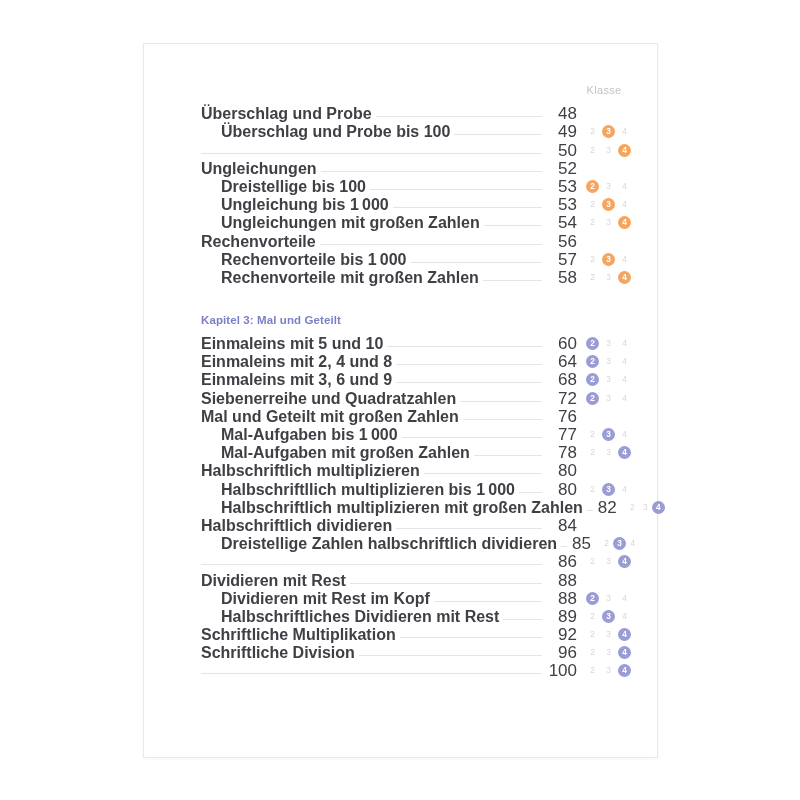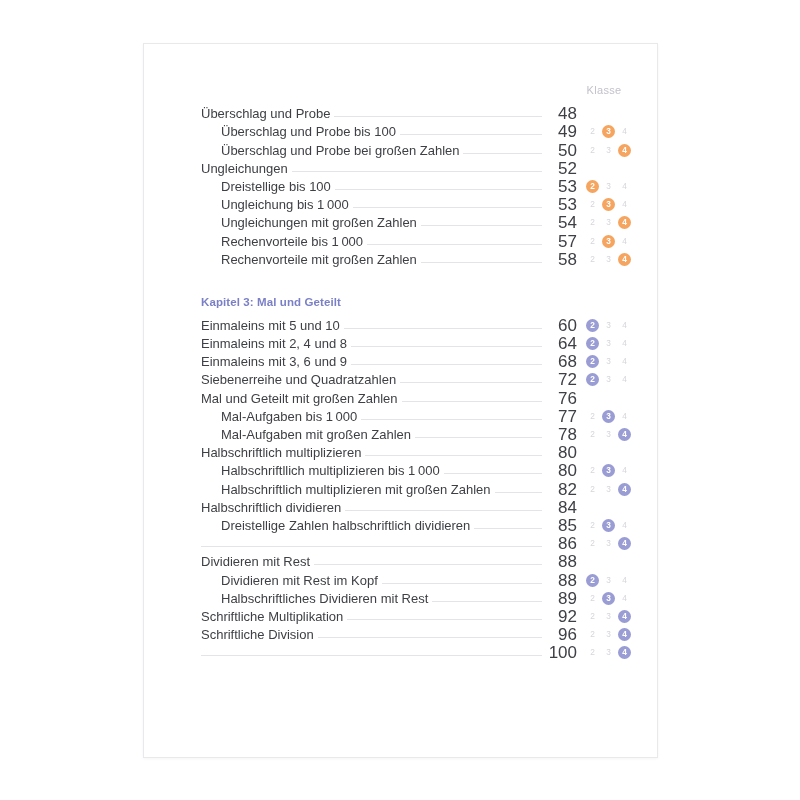--- a/index.html
+++ b/index.html
@@ -61,25 +61,26 @@
   }
 
   
   .toc-row {
     position: relative;
     display: flex;
     align-items: flex-end;
     height: 18.2px;
   }
   .row-title {
-    font-size: 13px;
+    font-size: 16px;
     color: #3f4045;
     white-space: nowrap;
     padding-right: 4px;
     line-height: 13px;
+    font-weight: bold;
   }
   .toc-row.sub .row-title {
     padding-left: 20px;
   }
   .leader {
     flex: 1 1 auto;
     border-bottom: 1px solid #e4e4e8;
     margin-bottom: 3px;
     min-width: 6px;
   }
@@ -147,21 +148,20 @@
           <span class="row-title">Überschlag und Probe bis 100</span>
           <span class="leader"></span>
           <span class="page-num">49</span>
           <span class="klasse-group">
             <span class="badge">2</span>
             <span class="badge on orange">3</span>
             <span class="badge">4</span>
           </span>
         </div>
         <div class="toc-row sub">
-          <span class="row-title">Überschlag und Probe bei großen Zahlen</span>
           <span class="leader"></span>
           <span class="page-num">50</span>
           <span class="klasse-group">
             <span class="badge">2</span>
             <span class="badge">3</span>
             <span class="badge on orange">4</span>
           </span>
         </div>
         <div class="toc-row">
           <span class="row-title">Ungleichungen</span>
@@ -194,20 +194,30 @@
           </span>
         </div>
         <div class="toc-row sub">
           <span class="row-title">Ungleichungen mit großen Zahlen</span>
           <span class="leader"></span>
           <span class="page-num">54</span>
           <span class="klasse-group">
             <span class="badge">2</span>
             <span class="badge">3</span>
             <span class="badge on orange">4</span>
+          </span>
+        </div>
+        <div class="toc-row">
+          <span class="row-title">Rechenvorteile</span>
+          <span class="leader"></span>
+          <span class="page-num">56</span>
+          <span class="klasse-group empty">
+            <span class="badge">2</span>
+            <span class="badge">3</span>
+            <span class="badge">4</span>
           </span>
         </div>
         <div class="toc-row sub">
           <span class="row-title">Rechenvorteile bis 1 000</span>
           <span class="leader"></span>
           <span class="page-num">57</span>
           <span class="klasse-group">
             <span class="badge">2</span>
             <span class="badge on orange">3</span>
             <span class="badge">4</span>

